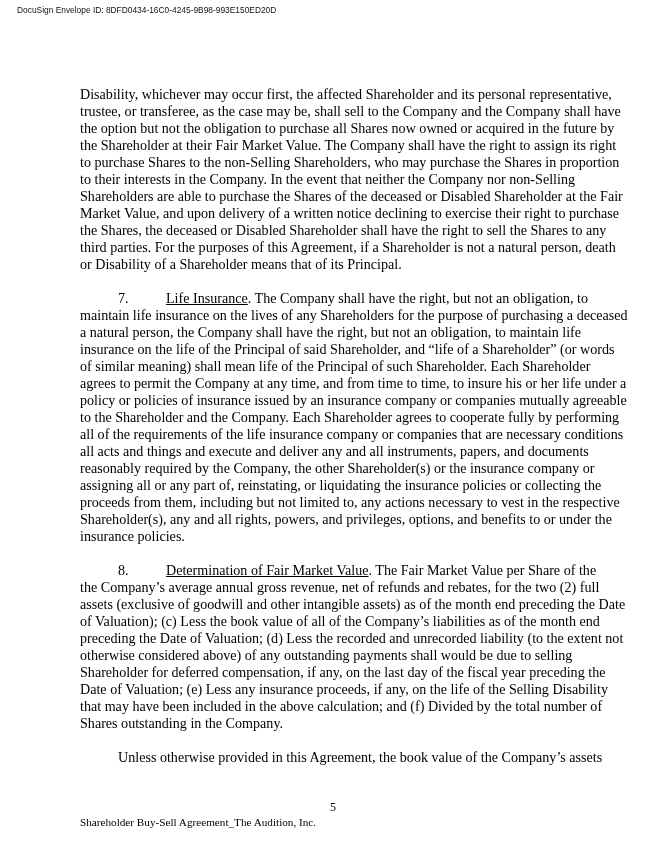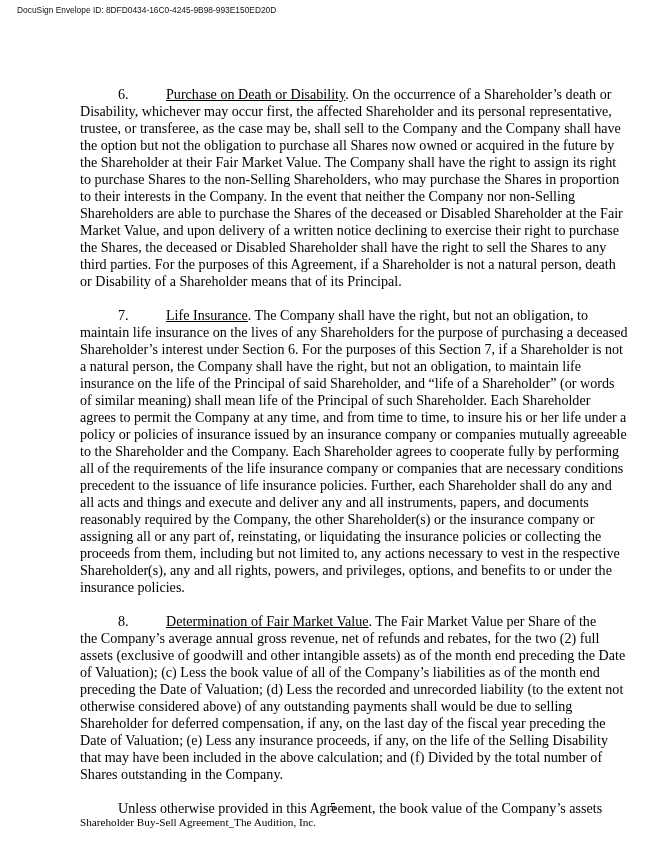--- a/index.html
+++ b/index.html
@@ -68,46 +68,43 @@
     }
   </style>
 </head>
 <body>
 
 <div class="envelope">DocuSign Envelope ID: 8DFD0434-16C0-4245-9B98-993E150ED20D</div>
 
 <div class="page-body">
 
   <div class="para">
-    <span class="line"><span class="indent"></span><span class="num">6.</span><span class="heading">Purchase on Death or Disability</span><span>.  On the occurrence of a Shareholder’s death or</span></span>
     <span class="line">Disability, whichever may occur first, the affected Shareholder and its personal representative,</span>
     <span class="line">trustee, or transferee, as the case may be, shall sell to the Company and the Company shall have</span>
     <span class="line">the option but not the obligation to purchase all Shares now owned or acquired in the future by</span>
     <span class="line">the Shareholder at their Fair Market Value.  The Company shall have the right to assign its right</span>
     <span class="line">to purchase Shares to the non-Selling Shareholders, who may purchase the Shares in proportion</span>
     <span class="line">to their interests in the Company.  In the event that neither the Company nor non-Selling</span>
     <span class="line">Shareholders are able to purchase the Shares of the deceased or Disabled Shareholder at the Fair</span>
     <span class="line">Market Value, and upon delivery of a written notice declining to exercise their right to purchase</span>
     <span class="line">the Shares, the deceased or Disabled Shareholder shall have the right to sell the Shares to any</span>
     <span class="line">third parties.  For the purposes of this Agreement, if a Shareholder is not a natural person, death</span>
     <span class="line">or Disability of a Shareholder means that of its Principal.</span>
   </div>
 
   <div class="para">
     <span class="line"><span class="indent"></span><span class="num">7.</span><span class="heading">Life Insurance</span><span>.  The Company shall have the right, but not an obligation, to</span></span>
     <span class="line">maintain life insurance on the lives of any Shareholders for the purpose of purchasing a deceased</span>
-    <span class="line">Shareholder’s interest under Section 6.  For the purposes of this Section 7, if a Shareholder is not</span>
     <span class="line">a natural person, the Company shall have the right, but not an obligation, to maintain life</span>
     <span class="line">insurance on the life of the Principal of said Shareholder, and “life of a Shareholder” (or words</span>
     <span class="line">of similar meaning) shall mean life of the Principal of such Shareholder.  Each Shareholder</span>
     <span class="line">agrees to permit the Company at any time, and from time to time, to insure his or her life under a</span>
     <span class="line">policy or policies of insurance issued by an insurance company or companies mutually agreeable</span>
     <span class="line">to the Shareholder and the Company.  Each Shareholder agrees to cooperate fully by performing</span>
     <span class="line">all of the requirements of the life insurance company or companies that are necessary conditions</span>
-    <span class="line">precedent to the issuance of life insurance policies.  Further, each Shareholder shall do any and</span>
     <span class="line">all acts and things and execute and deliver any and all instruments, papers, and documents</span>
     <span class="line">reasonably required by the Company, the other Shareholder(s) or the insurance company or</span>
     <span class="line">assigning all or any part of, reinstating, or liquidating the insurance policies or collecting the</span>
     <span class="line">proceeds from them, including but not limited to, any actions necessary to vest in the respective</span>
     <span class="line">Shareholder(s), any and all rights, powers, and privileges, options, and benefits to or under the</span>
     <span class="line">insurance policies.</span>
   </div>
 
   <div class="para">
     <span class="line"><span class="indent"></span><span class="num">8.</span><span class="heading">Determination of Fair Market Value</span><span>.  The Fair Market Value per Share of the</span></span>

